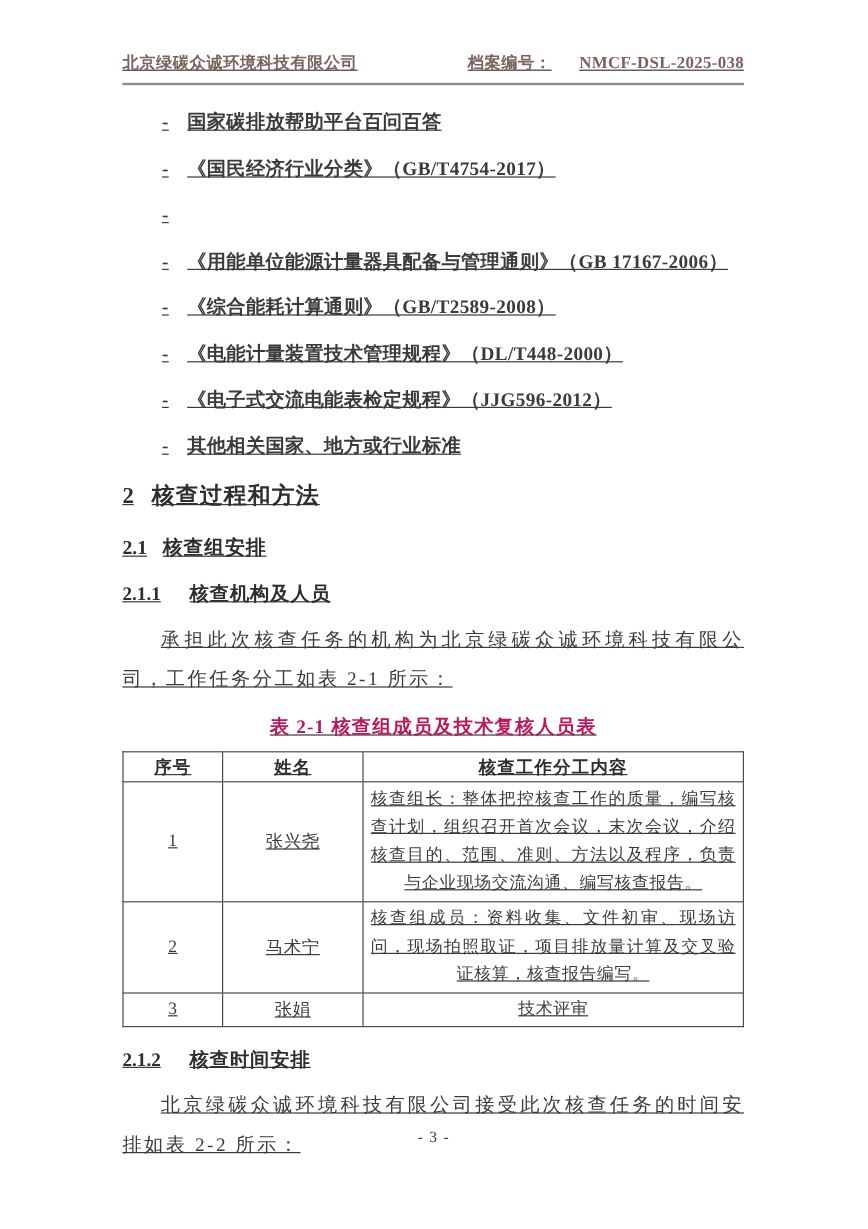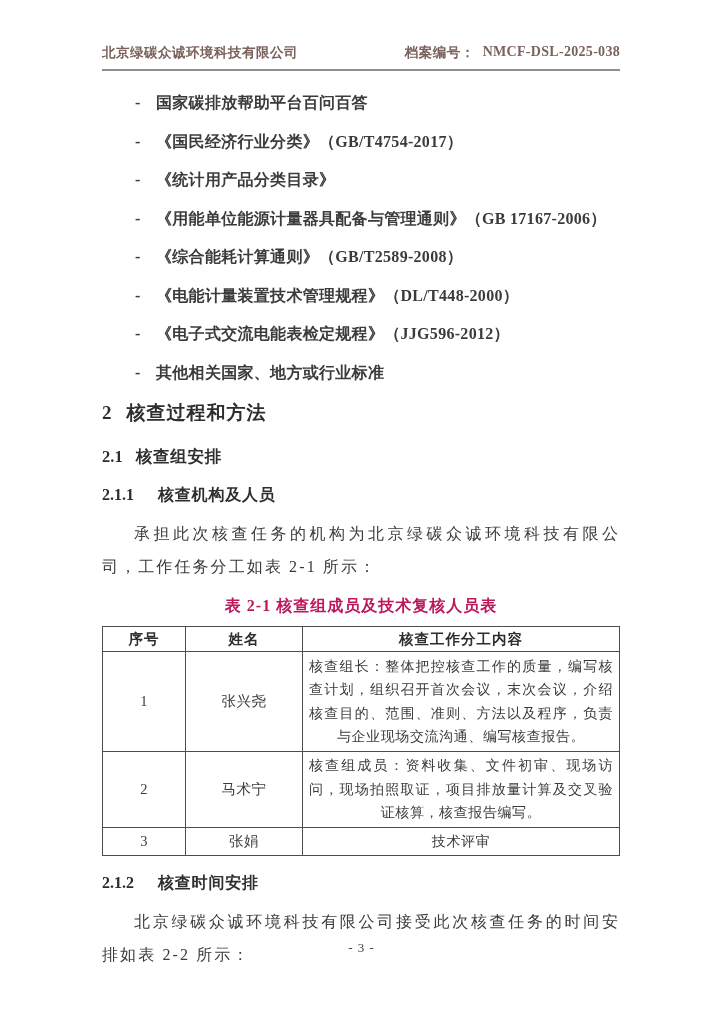--- a/index.html
+++ b/index.html
@@ -6,34 +6,35 @@
   html, body { margin: 0; padding: 0; background: #ffffff; }
   .page {
     position: relative;
     width: 723px;
     height: 1024px;
     background: #ffffff;
     padding: 44px 103px 0 102px;
     font-family: "Liberation Serif", "DejaVu Serif", serif;
     color: #3b3b3b;
     overflow: hidden;
+    text-decoration: underline;
   }
   
   .doc-header {
     display: flex;
     justify-content: space-between;
     align-items: baseline;
     border-bottom: 2px solid #8f8f8f;
     padding-bottom: 7px;
     color: #7b625d;
     font-size: 13.5px;
     font-weight: 600;
     letter-spacing: 0.5px;
   }
-  .archive { display: flex; align-items: flex-start; gap: 8px; }
+  .archive { display: flex; align-items: flex-end; gap: 23px; }
   .archive-number { font-weight: 700; font-size: 14px; letter-spacing: 0.3px; }
   
   .ref-list { list-style: none; margin: 21px 0 0 0; padding: 0; }
   .ref-item {
     display: flex;
     margin: 0 0 16px 33px;
     font-size: 16px;
     font-weight: 600;
     line-height: 22.5px;
     letter-spacing: 0.3px;
@@ -131,21 +132,20 @@
     <li class="ref-item">
       <span class="ref-marker">-</span>
       <span>国家碳排放帮助平台百问百答</span>
     </li>
     <li class="ref-item">
       <span class="ref-marker">-</span>
       <span>《国民经济行业分类》（GB/T4754-2017）</span>
     </li>
     <li class="ref-item">
       <span class="ref-marker">-</span>
-      <span>《统计用产品分类目录》</span>
     </li>
     <li class="ref-item">
       <span class="ref-marker">-</span>
       <span>《用能单位能源计量器具配备与管理通则》（GB 17167-2006）</span>
     </li>
     <li class="ref-item">
       <span class="ref-marker">-</span>
       <span>《综合能耗计算通则》（GB/T2589-2008）</span>
     </li>
     <li class="ref-item">

